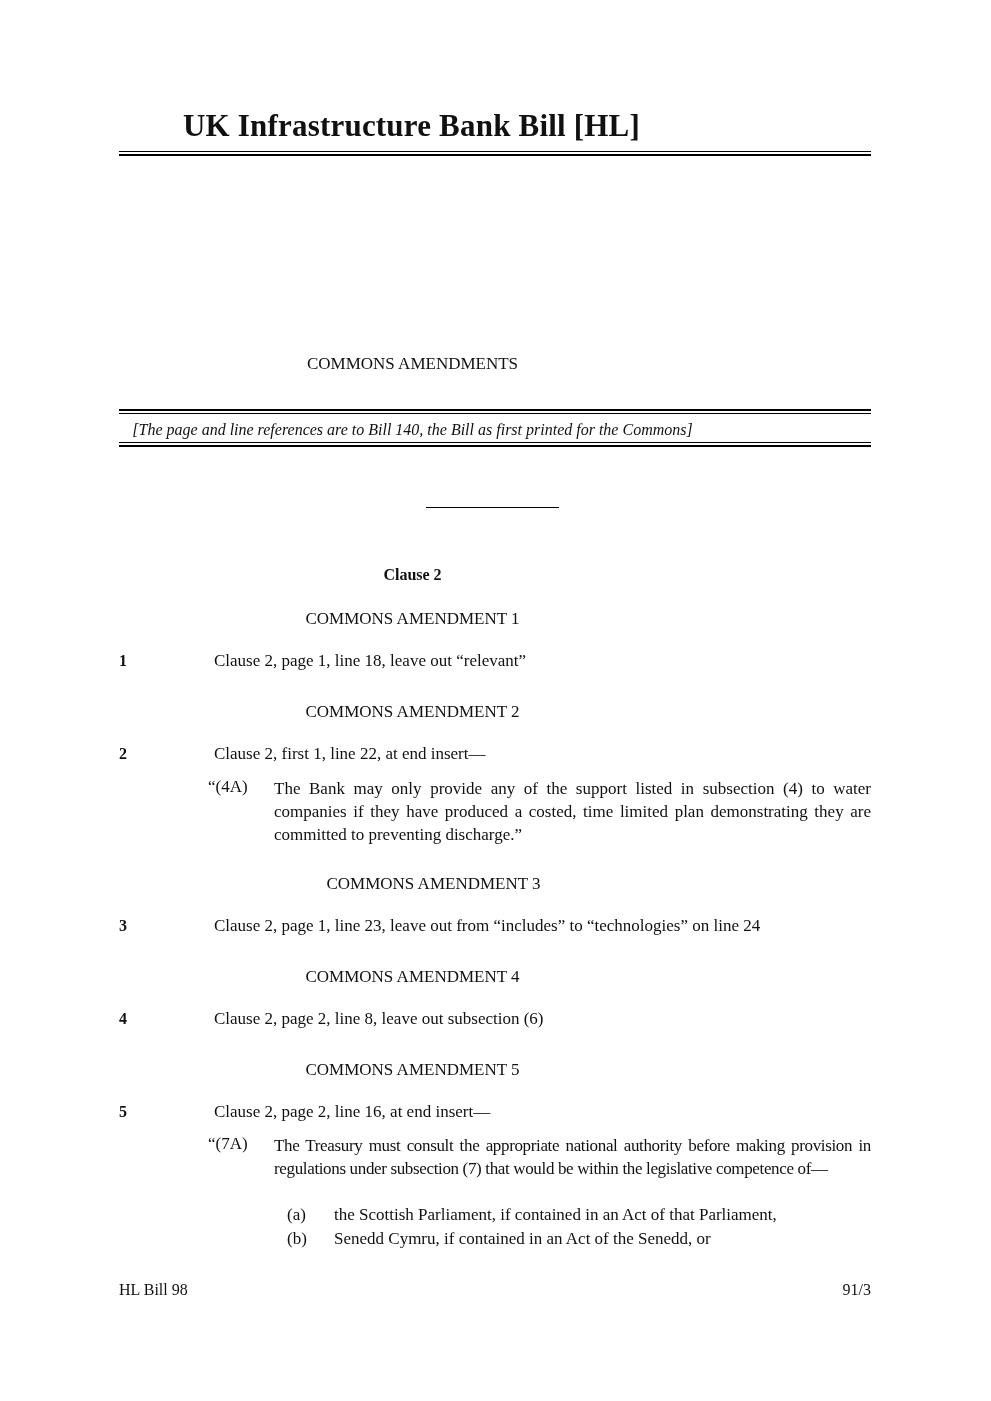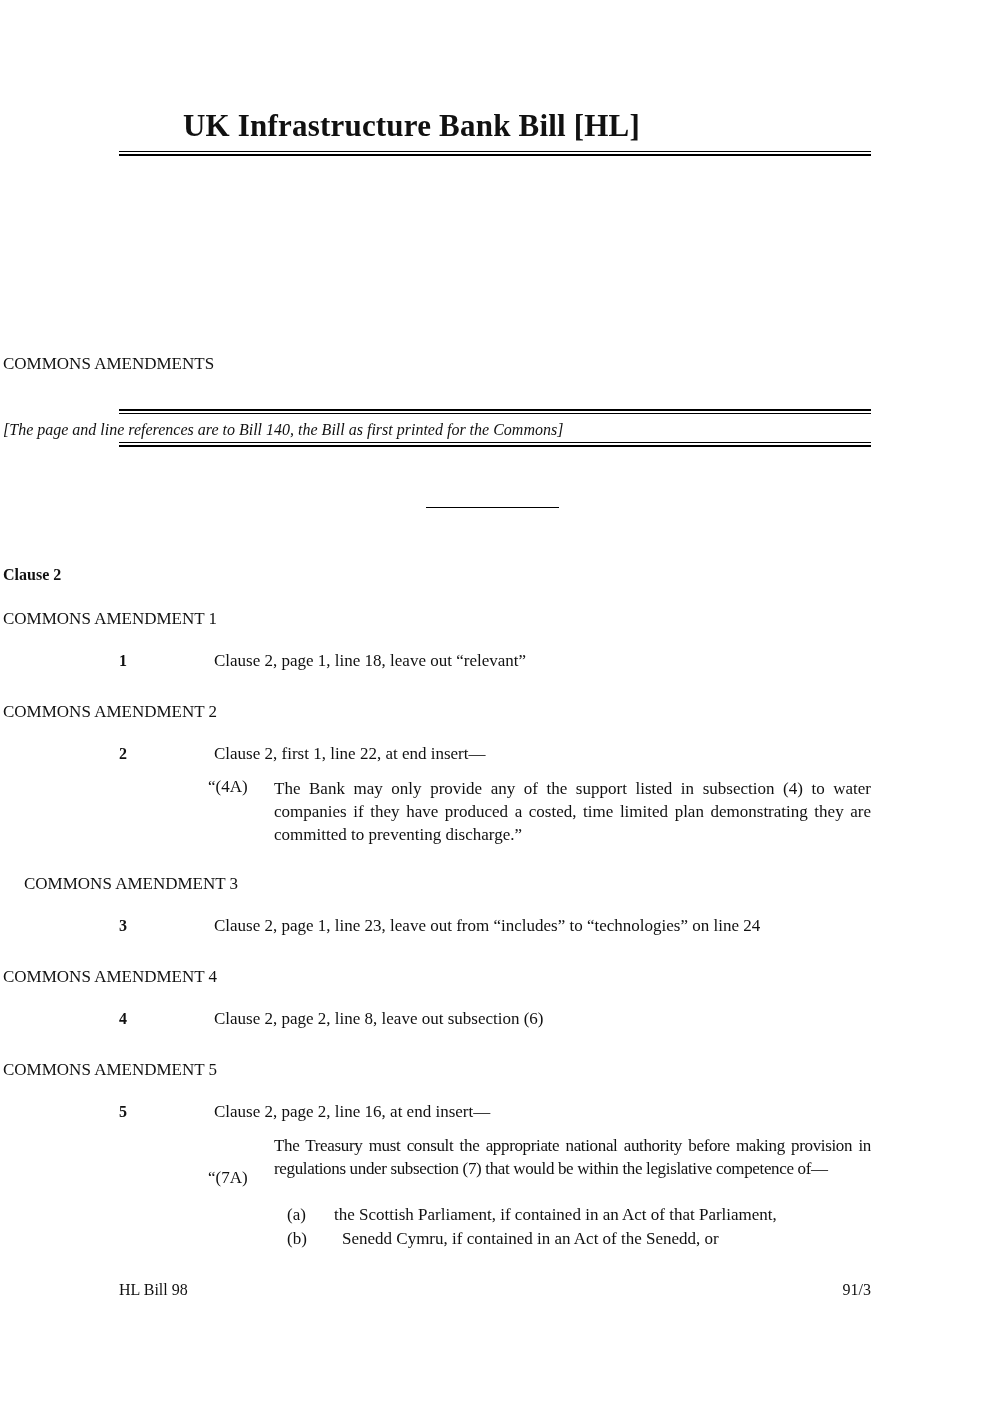--- a/index.html
+++ b/index.html
@@ -8,21 +8,21 @@
     font-family: "Liberation Serif", "DejaVu Serif", serif;
     color: #111111;
   }
   .abs { position: absolute; }
   .title {
     left: 16px; width: 791px; top: 108px; text-align: center;
     font-size: 31px; font-weight: bold; letter-spacing: 0.2px;
   }
   .rule-thin { left: 119px; width: 752px; height: 1px; background: #000; }
   .rule-thick { left: 119px; width: 752px; height: 2px; background: #000; }
-  .center-text { left: 3px; width: 795px; text-align: left; font-size: 17px; }
+  .center-text { left: 15px; width: 795px; text-align: center; font-size: 17px; }
   .italic { font-style: italic; font-size: 16px; }
   .short-rule { left: 426px; width: 133px; height: 1px; background: #000; }
   .bold { font-weight: bold; }
   .amend-num { left: 119px; font-size: 16px; font-weight: bold; }
   .amend-text { left: 214px; font-size: 17px; }
   .quote-label { left: 208px; font-size: 17px; }
   .quote-body {
     left: 274px; width: 597px; font-size: 17px; line-height: 23px;
     text-align: justify;
   }
@@ -65,23 +65,23 @@
   <div class="abs amend-num" style="top:917px;">3</div>
   <div class="abs amend-text" style="top:916px;">Clause 2, page 1, line 23, leave out from “includes” to “technologies” on line 24</div>
 
   <div class="abs center-text" style="top:967px;">COMMONS AMENDMENT 4</div>
   <div class="abs amend-num" style="top:1010px;">4</div>
   <div class="abs amend-text" style="top:1009px;">Clause 2, page 2, line 8, leave out subsection (6)</div>
 
   <div class="abs center-text" style="top:1060px;">COMMONS AMENDMENT 5</div>
   <div class="abs amend-num" style="top:1103px;">5</div>
   <div class="abs amend-text" style="top:1102px;">Clause 2, page 2, line 16, at end insert—</div>
-  <div class="abs quote-label" style="top:1168px;">“(7A)</div>
+  <div class="abs quote-label" style="top:1134px;">“(7A)</div>
   <div class="abs quote-body" style="top:1134px; letter-spacing:-0.35px;">The Treasury must consult the appropriate national authority before making provision in regulations under subsection (7) that would be within the legislative competence of—</div>
   <div class="abs para-label" style="top:1205px;">(a)</div>
   <div class="abs para-text" style="top:1205px;">the Scottish Parliament, if contained in an Act of that Parliament,</div>
   <div class="abs para-label" style="top:1229px;">(b)</div>
-  <div class="abs para-text" style="top:1229px;margin-left:8px;">Senedd Cymru, if contained in an Act of the Senedd, or</div>
+  <div class="abs para-text" style="top:1229px;">Senedd Cymru, if contained in an Act of the Senedd, or</div>
 
   <div class="abs footer" style="left:119px; top:1281px;">HL Bill 98</div>
   <div class="abs footer" style="right:120px; top:1281px;">91/3</div>
 
 </div>
 
 </body></html>

